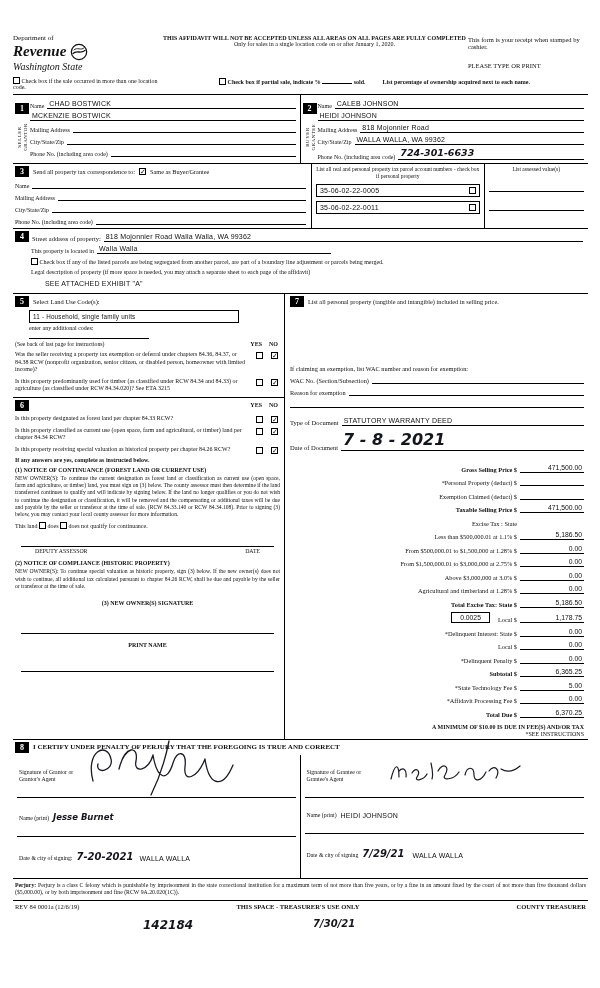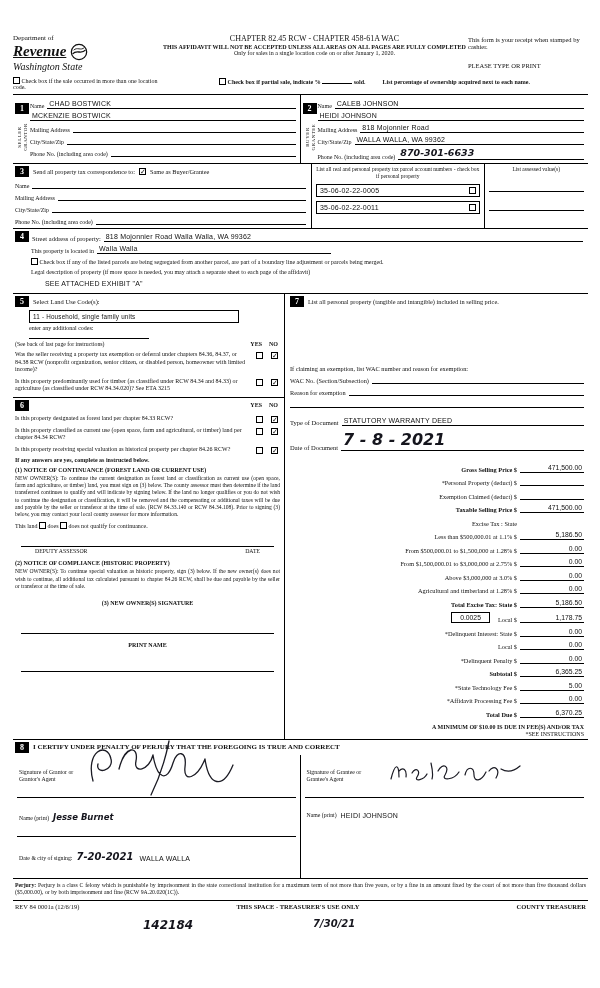--- a/index.html
+++ b/index.html
@@ -9,21 +9,21 @@
 
   .b { font-weight:bold; }
   .ctr { text-align:center; }
   .typed { font-family:"Liberation Sans", sans-serif; font-size:7px; letter-spacing:0.2px; }
   .hand { font-family:"DejaVu Sans", sans-serif; font-style:italic; font-weight:bold; font-size:9.5px; color:#15151d; }
 
   
   .hdr { display:flex; }
   .logo { width:148px; }
   .logo .l1 { font-size:7px; }
-  .logo .l2 { font-size:15px; font-weight:bold; font-style:italic; display:inline-block;text-decoration:underline; }
+  .logo .l2 { font-size:15px; font-weight:bold; font-style:italic; display:inline-block; }
   .logo .l3 { font-size:10px; font-style:italic; }
   .logo svg { vertical-align:middle; }
   .hdr-c { flex:1; text-align:center; }
   .hdr-c .title { font-size:11px; font-weight:bold; }
   .hdr-c .chap { font-size:8px; }
   .hdr-c .warn { font-size:6px; font-weight:bold; margin-top:1px; }
   .hdr-c .note { font-size:6px; }
   .hdr-r { width:120px; font-size:6.5px; text-align:left; padding-top:2px; }
   .hdr-r .ptp { margin-top:12px; font-size:6.5px; }
 
@@ -115,21 +115,20 @@
         <span class="l2">Revenue</span>
         <svg width="18" height="18" viewBox="0 0 20 20">
           <circle cx="10" cy="10" r="8.5" fill="none" stroke="#111" stroke-width="1.4"></circle>
           <path d="M3 12 C 7 7, 13 13, 17 8" fill="none" stroke="#111" stroke-width="1.4"></path>
           <path d="M4 8 C 8 4, 12 9, 16 5" fill="none" stroke="#111" stroke-width="1"></path>
         </svg>
       </div>
       <div class="l3">Washington State</div>
     </div>
     <div class="hdr-c">
-      <div class="chap">CHAPTER 82.45 RCW - CHAPTER 458-61A WAC</div>
       <div class="warn">THIS AFFIDAVIT WILL NOT BE ACCEPTED UNLESS ALL AREAS ON ALL PAGES ARE FULLY COMPLETED</div>
       <div class="note">Only for sales in a single location code on or after January 1, 2020.</div>
     </div>
     <div class="hdr-r">
       <div>This form is your receipt when stamped by cashier.</div>
       <div class="ptp">PLEASE TYPE OR PRINT</div>
     </div>
   </div>
 
   <div class="topchecks">
@@ -193,21 +192,21 @@
           <div class="fl">
               <span class="lab">Mailing Address</span>
               <span class="line typed">818 Mojonnier Road</span>
             </div>
           <div class="fl">
               <span class="lab">City/State/Zip</span>
               <span class="line typed">WALLA WALLA, WA  99362</span>
             </div>
           <div class="fl">
               <span class="lab">Phone No. (including area code)</span>
-              <span class="line hand">870-301-6633</span>
+              <span class="line hand">724-301-6633</span>
             </div>
         </div>
       </div>
     </div>
 
     <div class="sec s3">
       <div class="c1">
         <div style="display:flex;align-items:center;gap:4px;">
           <span class="badge">3</span>
           <span style="font-size:6.3px;">Send all property tax correspondence to:</span>
@@ -498,20 +497,25 @@
         </div>
         <div class="s8col">
           <div class="srow nolineTop">
             <span class="slab" style="max-width:80px;">Signature of Grantee or Grantee's Agent</span>
             <span style="flex:1;"></span>
           </div>
           <div class="srow">
             <span class="slab">Name (print)</span>
             <span class="typed">HEIDI JOHNSON</span>
           </div>
+          <div class="srow">
+            <span class="slab">Date &amp; city of signing</span>
+            <span class="hand" style="font-size:10px;">7/29/21</span>
+            <span class="typed" style="margin-left:8px;">WALLA WALLA</span>
+          </div>
         </div>
       </div>
     </div>
 
     <div class="perjury">
       <span class="b">Perjury:</span>
       <span>Perjury is a class C felony which is punishable by imprisonment in the state correctional institution for a maximum term of not more than five years, or by a fine in an amount fixed by the court of not more than five thousand dollars ($5,000.00), or by both imprisonment and fine (RCW 9A.20.020(1C)).</span>
     </div>
 
     <div class="footrow">

